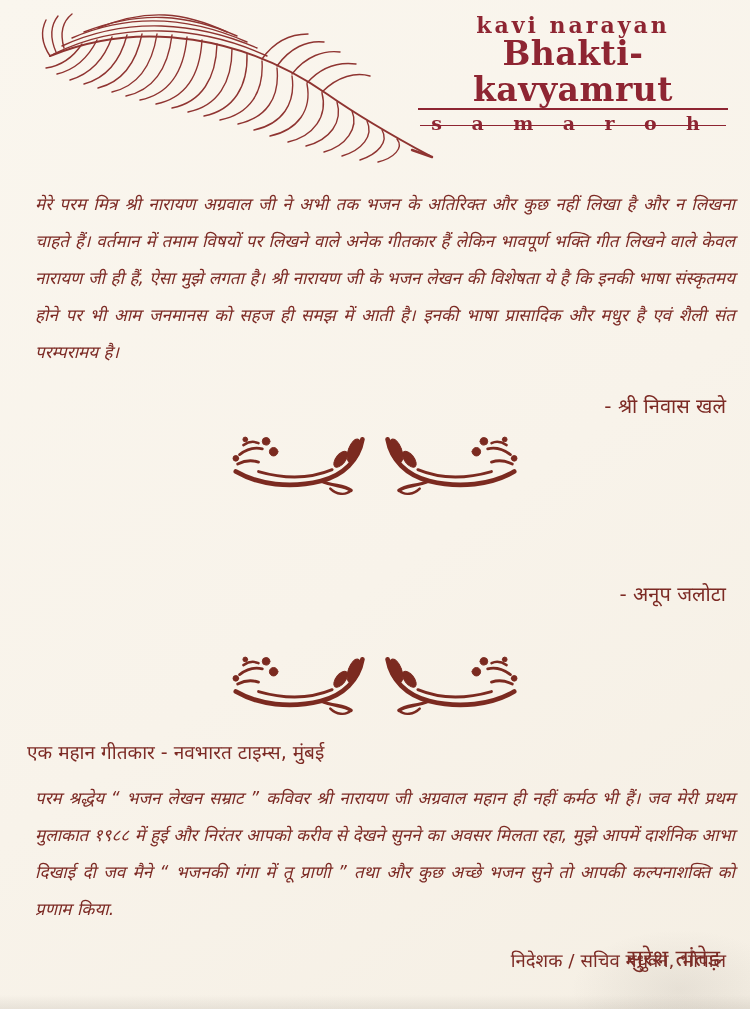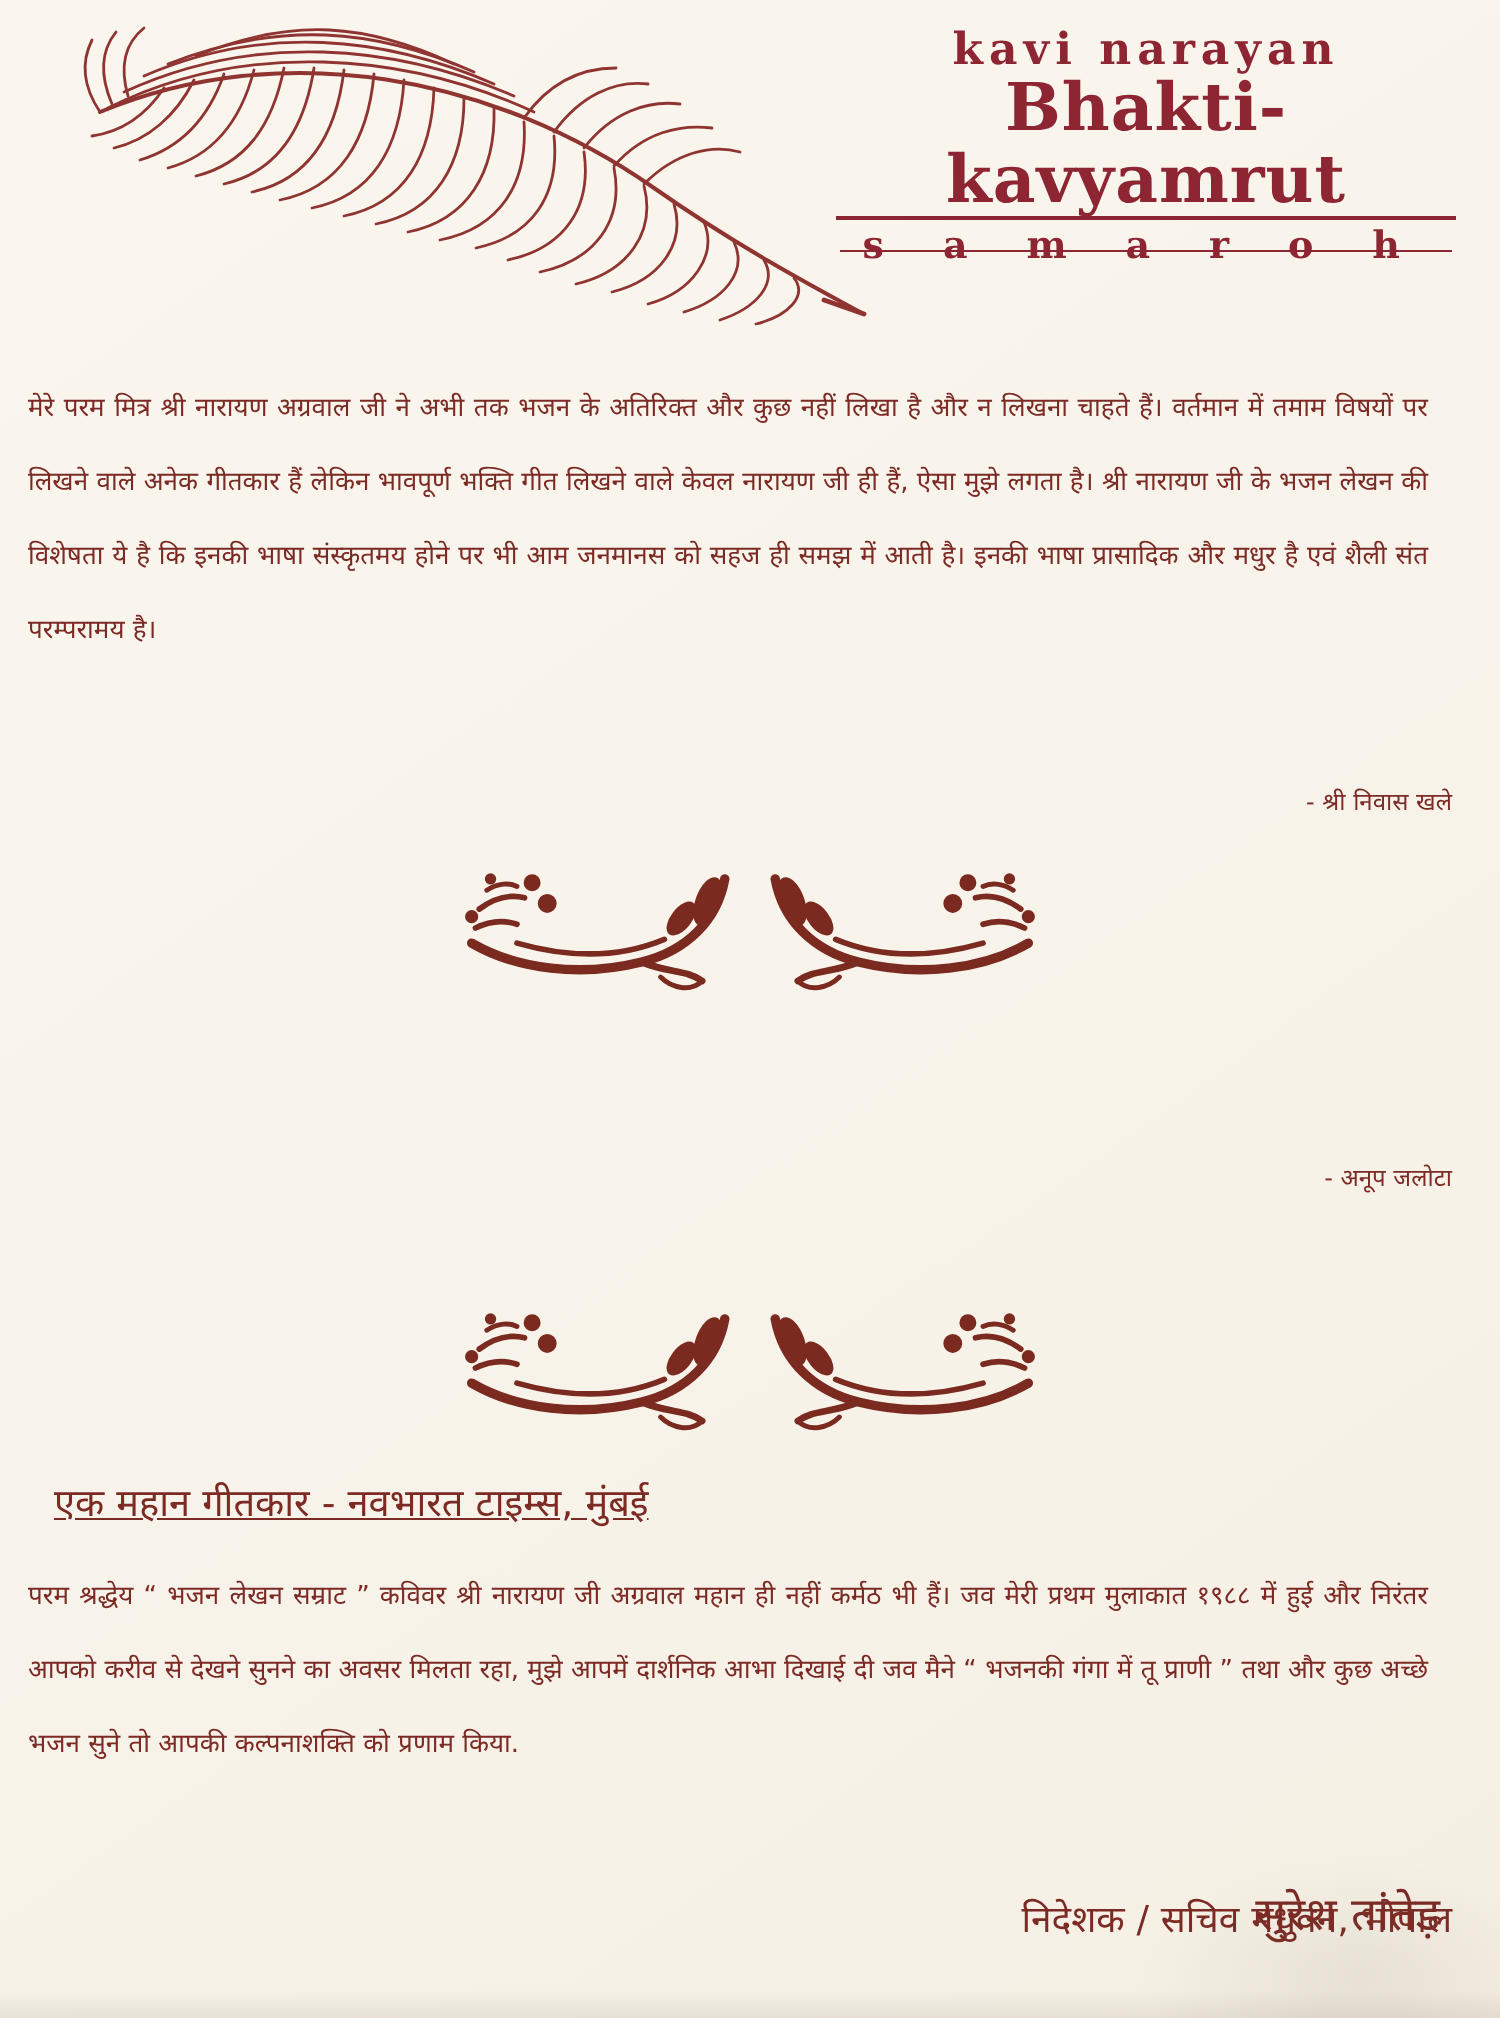--- a/index.html
+++ b/index.html
@@ -56,36 +56,37 @@
     line-height: 1.2;
   }
   .logo-tag::before {
     content: ""; position: absolute; left: 2px; right: 2px; top: 54%;
     border-top: 1.5px solid #8e2532;
   }
   .logo-tag span { position: relative; }
 
   
   .para {
-    position: absolute; left: 14px; width: 700px;
+    position: absolute; left: 35px; width: 700px;
     color: #7c2a24;
-    font-size: 13px; line-height: 37px;
+    font-size: 17px; line-height: 37px;
     text-align: justify;
     margin: 0;
+    font-style: italic;
   }
   .sig {
     position: absolute; right: 24px;
     color: #7c2a24;
-    font-size: 12px; line-height: 1.2;
+    font-size: 20px; line-height: 1.2;
     text-align: right;
   }
   .heading {
     position: absolute; left: 27px;
     color: #7c2a24;
-    font-size: 19px; line-height: 1.3; text-decoration: underline;
+    font-size: 19px; line-height: 1.3;
   }
   .sig-big { font-size: 23px; }
   .sig-small { font-size: 18.5px; }
 
   
   .flourish {
     position: absolute; left: 50%; transform: translateX(-50%);
     display: flex; align-items: center; gap: 6px;
   }
   .flourish svg.mirror { transform: scaleX(-1); }

